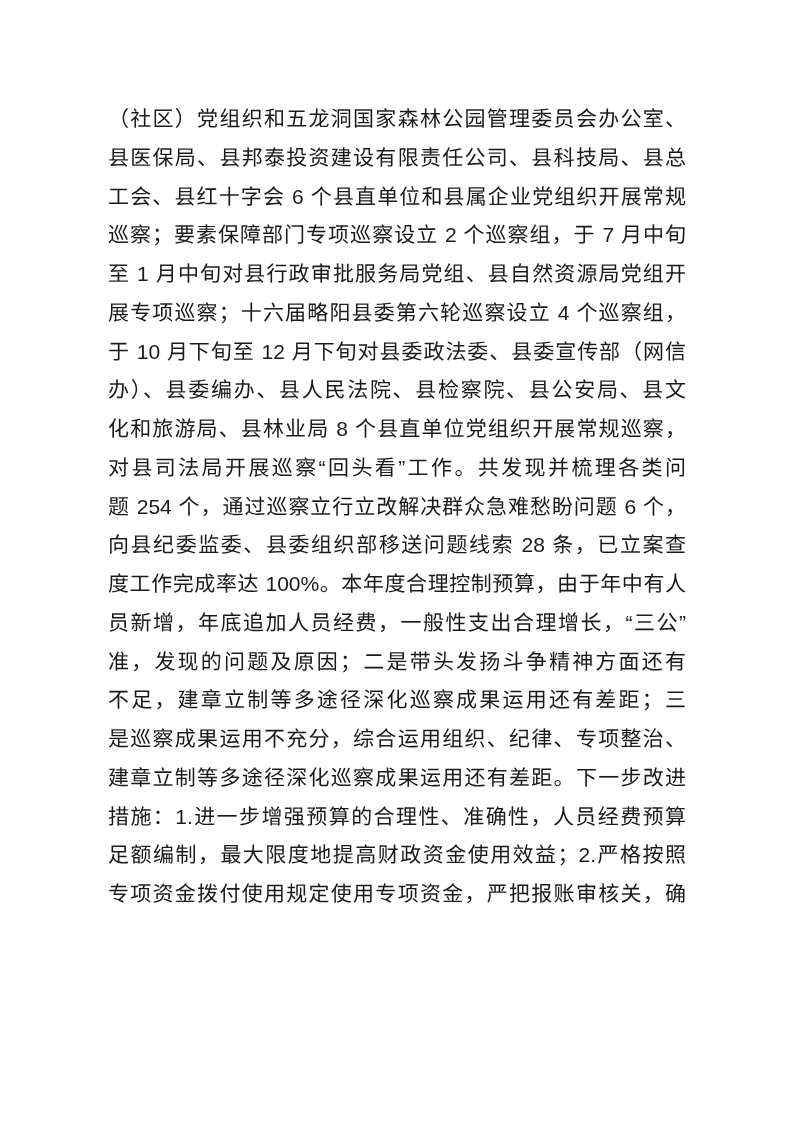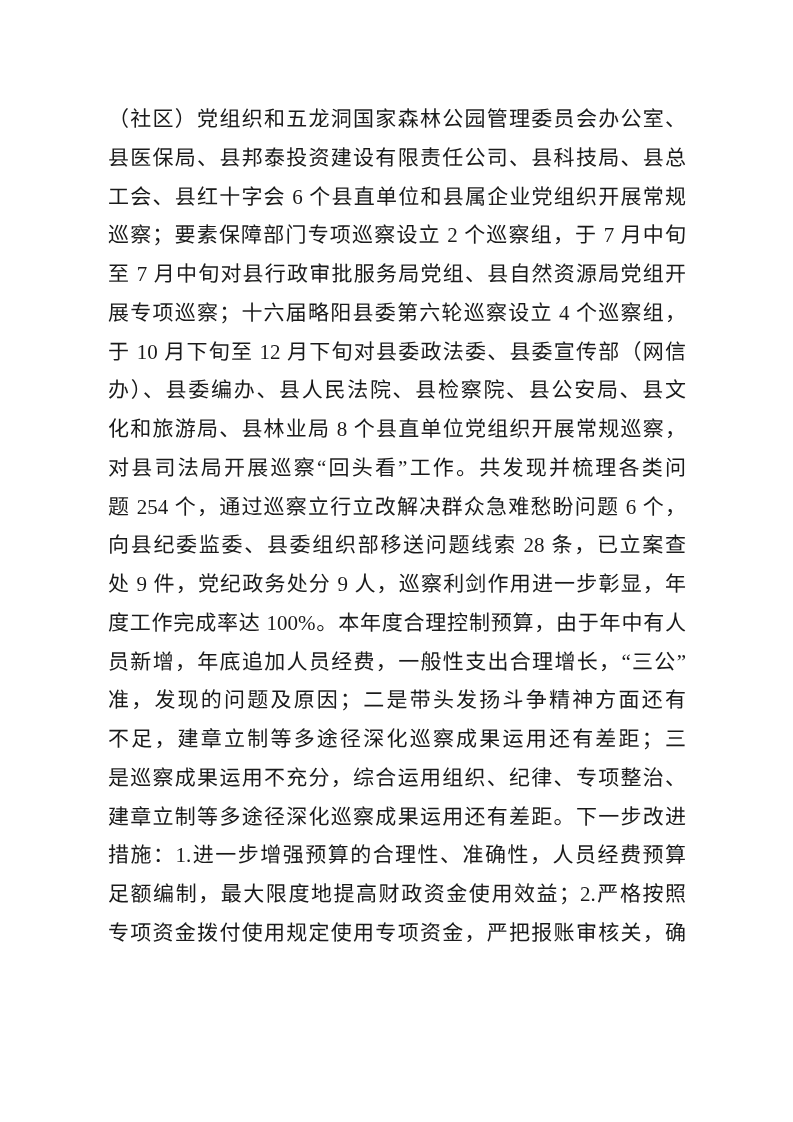--- a/index.html
+++ b/index.html
@@ -6,21 +6,21 @@
       margin: 0;
       padding: 0;
       background: #ffffff;
     }
     .page {
       position: relative;
       width: 700px;
       height: 1122px;
       background: #ffffff;
       overflow: hidden;
-      font-family: Liberation Serif, serif;
+      font-family: Liberation Sans, sans-serif;
     }
     .text-block {
       position: absolute;
       left: 108px;
       top: 100px;
       width: 578px;
     }
     .line {
       height: 38.75px;
       line-height: 38.75px;
@@ -35,29 +35,28 @@
   </style>
 </head>
 <body>
 
 <div class="page">
   <div class="text-block">
     <div class="line">（社区）党组织和五龙洞国家森林公园管理委员会办公室、</div>
     <div class="line">县医保局、县邦泰投资建设有限责任公司、县科技局、县总</div>
     <div class="line">工会、县红十字会 6 个县直单位和县属企业党组织开展常规</div>
     <div class="line">巡察；要素保障部门专项巡察设立 2 个巡察组，于 7 月中旬</div>
-    <div class="line">至 7 月中旬对县行政审批服务局党组、县自然资源局党组开</div>
+    <div class="line">至 1 月中旬对县行政审批服务局党组、县自然资源局党组开</div>
     <div class="line">展专项巡察；十六届略阳县委第六轮巡察设立 4 个巡察组，</div>
     <div class="line">于 10 月下旬至 12 月下旬对县委政法委、县委宣传部（网信</div>
     <div class="line">办）、县委编办、县人民法院、县检察院、县公安局、县文</div>
     <div class="line">化和旅游局、县林业局 8 个县直单位党组织开展常规巡察，</div>
     <div class="line">对县司法局开展巡察“回头看”工作。共发现并梳理各类问</div>
     <div class="line">题 254 个，通过巡察立行立改解决群众急难愁盼问题 6 个，</div>
     <div class="line">向县纪委监委、县委组织部移送问题线索 28 条，已立案查</div>
-    <div class="line">处 9 件，党纪政务处分 9 人，巡察利剑作用进一步彰显，年</div>
     <div class="line">度工作完成率达 100%。本年度合理控制预算，由于年中有人</div>
     <div class="line">员新增，年底追加人员经费，一般性支出合理增长，“三公”</div>
     <div class="line">准，发现的问题及原因；二是带头发扬斗争精神方面还有</div>
     <div class="line">不足，建章立制等多途径深化巡察成果运用还有差距；三</div>
     <div class="line">是巡察成果运用不充分，综合运用组织、纪律、专项整治、</div>
     <div class="line">建章立制等多途径深化巡察成果运用还有差距。下一步改进</div>
     <div class="line">措施：1.进一步增强预算的合理性、准确性，人员经费预算</div>
     <div class="line">足额编制，最大限度地提高财政资金使用效益；2.严格按照</div>
     <div class="line">专项资金拨付使用规定使用专项资金，严把报账审核关，确</div>
   </div>

